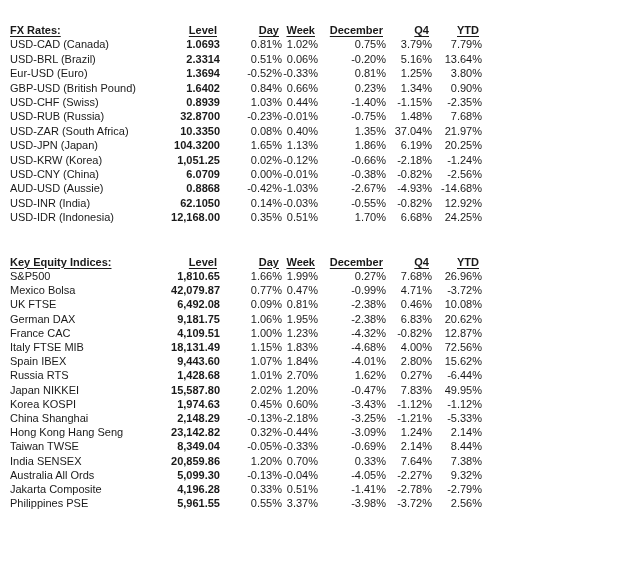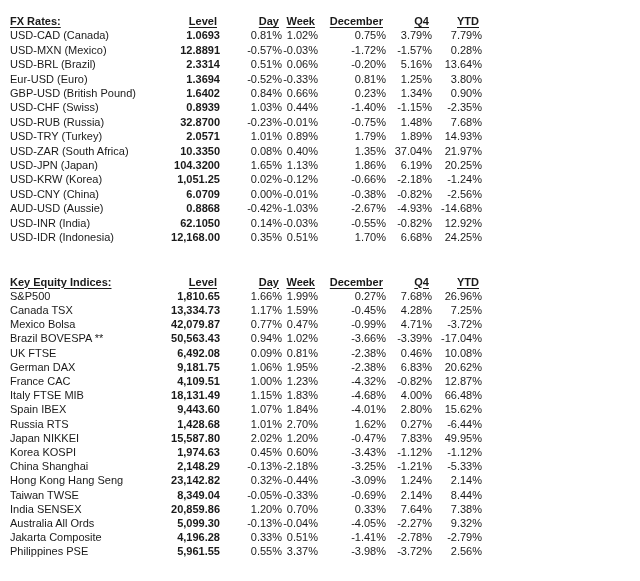--- a/index.html
+++ b/index.html
@@ -8,21 +8,21 @@
     background: #ffffff;
   }
   body {
     width: 640px;
     height: 581px;
     overflow: hidden;
     font-family: "Liberation Sans", sans-serif;
     color: #1a1a1a;
   }
   .report {
-    padding-top: 14px;
+    padding-top: 23px;
   }
   table {
     border-collapse: collapse;
     table-layout: fixed;
     width: 640px;
   }
   col.c-label    { width: 158px; }
   col.c-level    { width: 62px; }
   col.c-day      { width: 62px; }
   col.c-week     { width: 36px; }
@@ -92,30 +92,20 @@
         <td class="cell-label">USD-CAD (Canada)</td>
         <td class="cell-num bold">1.0693</td>
         <td class="cell-num">0.81%</td>
         <td class="cell-num">1.02%</td>
         <td class="cell-num">0.75%</td>
         <td class="cell-num">3.79%</td>
         <td class="cell-num">7.79%</td>
         <td></td>
       </tr>
         <tr style="">
-        <td class="cell-label">USD-MXN  (Mexico)</td>
-        <td class="cell-num bold">12.8891</td>
-        <td class="cell-num">-0.57%</td>
-        <td class="cell-num">-0.03%</td>
-        <td class="cell-num">-1.72%</td>
-        <td class="cell-num">-1.57%</td>
-        <td class="cell-num">0.28%</td>
-        <td></td>
-      </tr>
-        <tr style="">
         <td class="cell-label">USD-BRL (Brazil)</td>
         <td class="cell-num bold">2.3314</td>
         <td class="cell-num">0.51%</td>
         <td class="cell-num">0.06%</td>
         <td class="cell-num">-0.20%</td>
         <td class="cell-num">5.16%</td>
         <td class="cell-num">13.64%</td>
         <td></td>
       </tr>
         <tr style="">
@@ -149,30 +139,20 @@
         <td></td>
       </tr>
         <tr style="">
         <td class="cell-label">USD-RUB (Russia)</td>
         <td class="cell-num bold">32.8700</td>
         <td class="cell-num">-0.23%</td>
         <td class="cell-num">-0.01%</td>
         <td class="cell-num">-0.75%</td>
         <td class="cell-num">1.48%</td>
         <td class="cell-num">7.68%</td>
-        <td></td>
-      </tr>
-        <tr style="">
-        <td class="cell-label">USD-TRY (Turkey)</td>
-        <td class="cell-num bold">2.0571</td>
-        <td class="cell-num">1.01%</td>
-        <td class="cell-num">0.89%</td>
-        <td class="cell-num">1.79%</td>
-        <td class="cell-num">1.89%</td>
-        <td class="cell-num">14.93%</td>
         <td></td>
       </tr>
         <tr style="">
         <td class="cell-label">USD-ZAR (South Africa)</td>
         <td class="cell-num bold">10.3350</td>
         <td class="cell-num">0.08%</td>
         <td class="cell-num">0.40%</td>
         <td class="cell-num">1.35%</td>
         <td class="cell-num">37.04%</td>
         <td class="cell-num">21.97%</td>
@@ -270,50 +250,30 @@
         <td class="cell-label">S&amp;P500</td>
         <td class="cell-num bold">1,810.65</td>
         <td class="cell-num">1.66%</td>
         <td class="cell-num">1.99%</td>
         <td class="cell-num">0.27%</td>
         <td class="cell-num">7.68%</td>
         <td class="cell-num">26.96%</td>
         <td></td>
       </tr>
         <tr style="">
-        <td class="cell-label">Canada TSX</td>
-        <td class="cell-num bold">13,334.73</td>
-        <td class="cell-num">1.17%</td>
-        <td class="cell-num">1.59%</td>
-        <td class="cell-num">-0.45%</td>
-        <td class="cell-num">4.28%</td>
-        <td class="cell-num">7.25%</td>
-        <td></td>
-      </tr>
-        <tr style="">
         <td class="cell-label">Mexico Bolsa</td>
         <td class="cell-num bold">42,079.87</td>
         <td class="cell-num">0.77%</td>
         <td class="cell-num">0.47%</td>
         <td class="cell-num">-0.99%</td>
         <td class="cell-num">4.71%</td>
         <td class="cell-num">-3.72%</td>
         <td></td>
       </tr>
         <tr style="">
-        <td class="cell-label">Brazil BOVESPA **</td>
-        <td class="cell-num bold">50,563.43</td>
-        <td class="cell-num">0.94%</td>
-        <td class="cell-num">1.02%</td>
-        <td class="cell-num">-3.66%</td>
-        <td class="cell-num">-3.39%</td>
-        <td class="cell-num">-17.04%</td>
-        <td></td>
-      </tr>
-        <tr style="">
         <td class="cell-label">UK FTSE</td>
         <td class="cell-num bold">6,492.08</td>
         <td class="cell-num">0.09%</td>
         <td class="cell-num">0.81%</td>
         <td class="cell-num">-2.38%</td>
         <td class="cell-num">0.46%</td>
         <td class="cell-num">10.08%</td>
         <td></td>
       </tr>
         <tr style="">
@@ -336,21 +296,21 @@
         <td class="cell-num">12.87%</td>
         <td></td>
       </tr>
         <tr style="">
         <td class="cell-label">Italy FTSE MIB</td>
         <td class="cell-num bold">18,131.49</td>
         <td class="cell-num">1.15%</td>
         <td class="cell-num">1.83%</td>
         <td class="cell-num">-4.68%</td>
         <td class="cell-num">4.00%</td>
-        <td class="cell-num">66.48%</td>
+        <td class="cell-num">72.56%</td>
         <td></td>
       </tr>
         <tr style="">
         <td class="cell-label">Spain IBEX</td>
         <td class="cell-num bold">9,443.60</td>
         <td class="cell-num">1.07%</td>
         <td class="cell-num">1.84%</td>
         <td class="cell-num">-4.01%</td>
         <td class="cell-num">2.80%</td>
         <td class="cell-num">15.62%</td>

